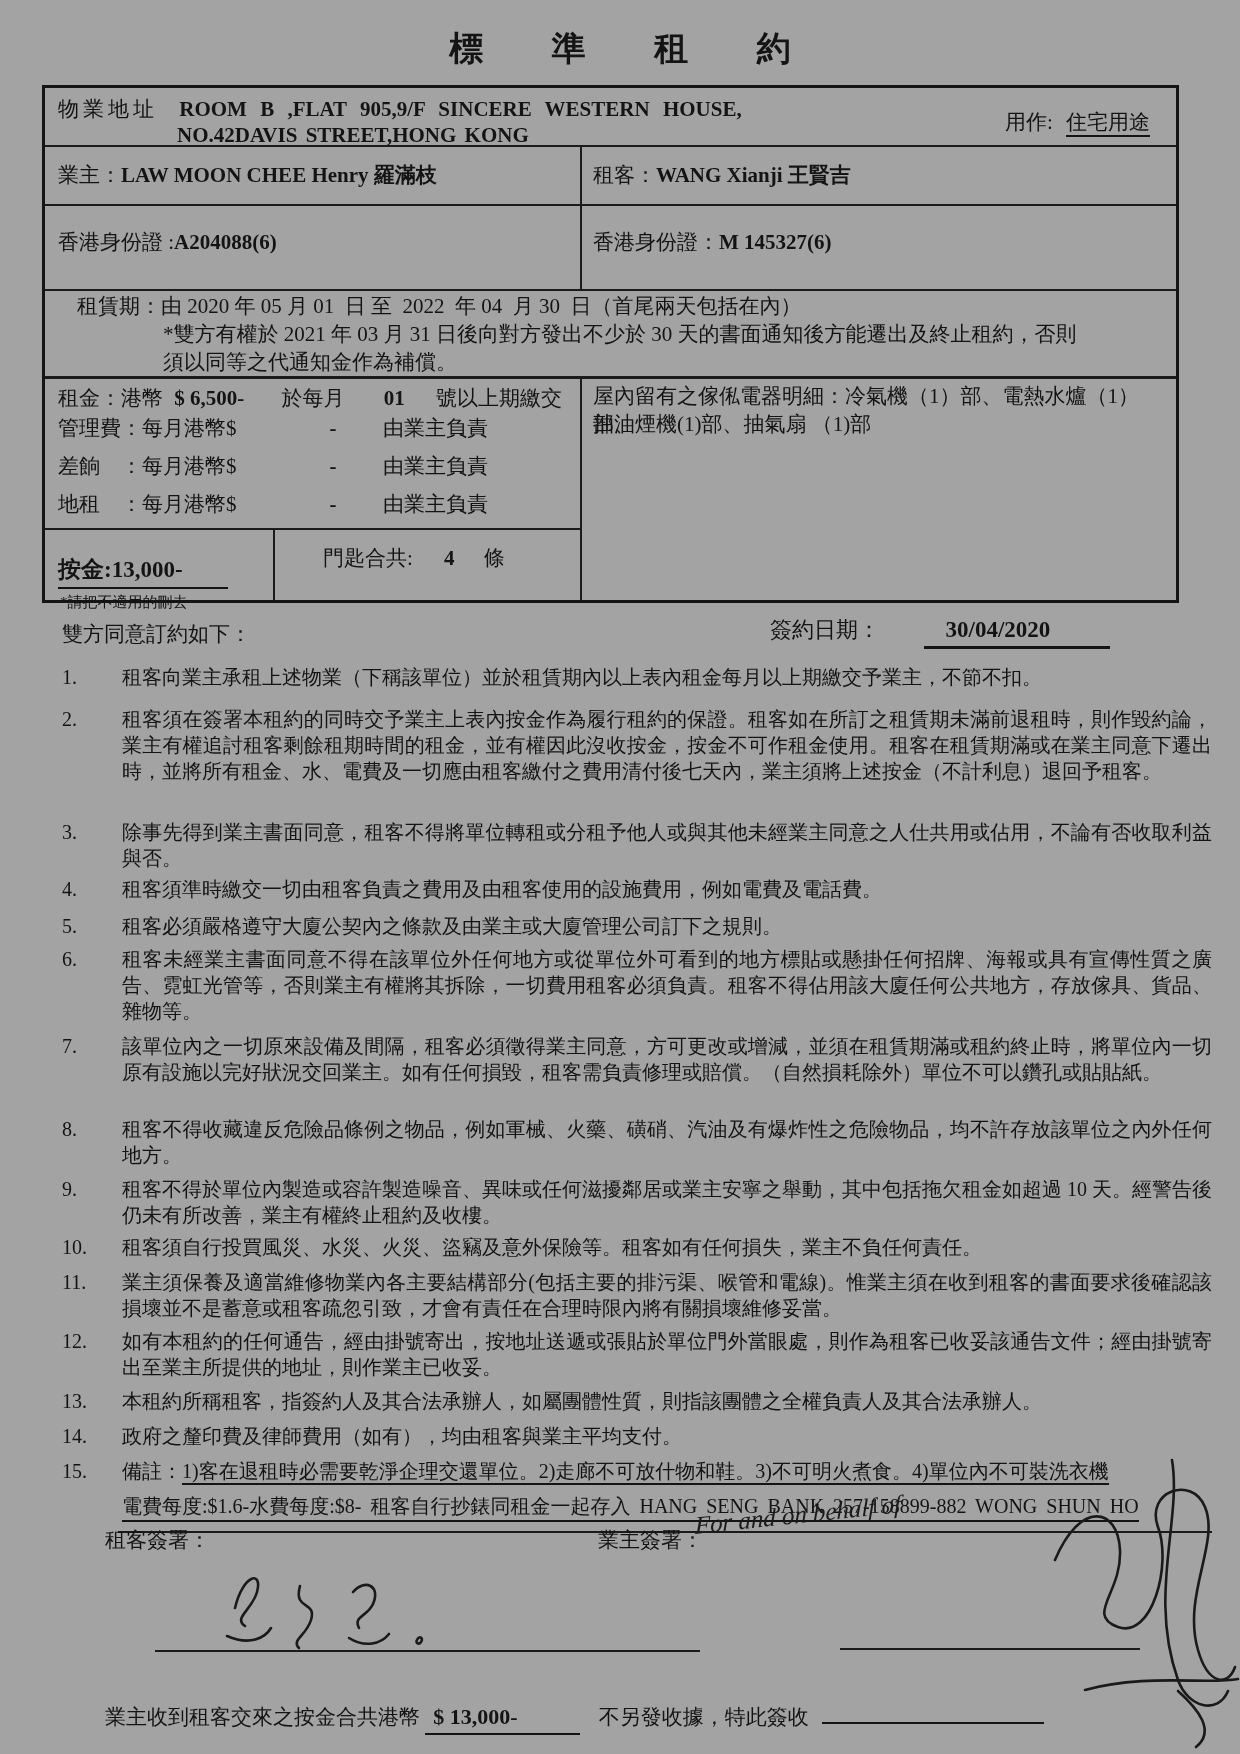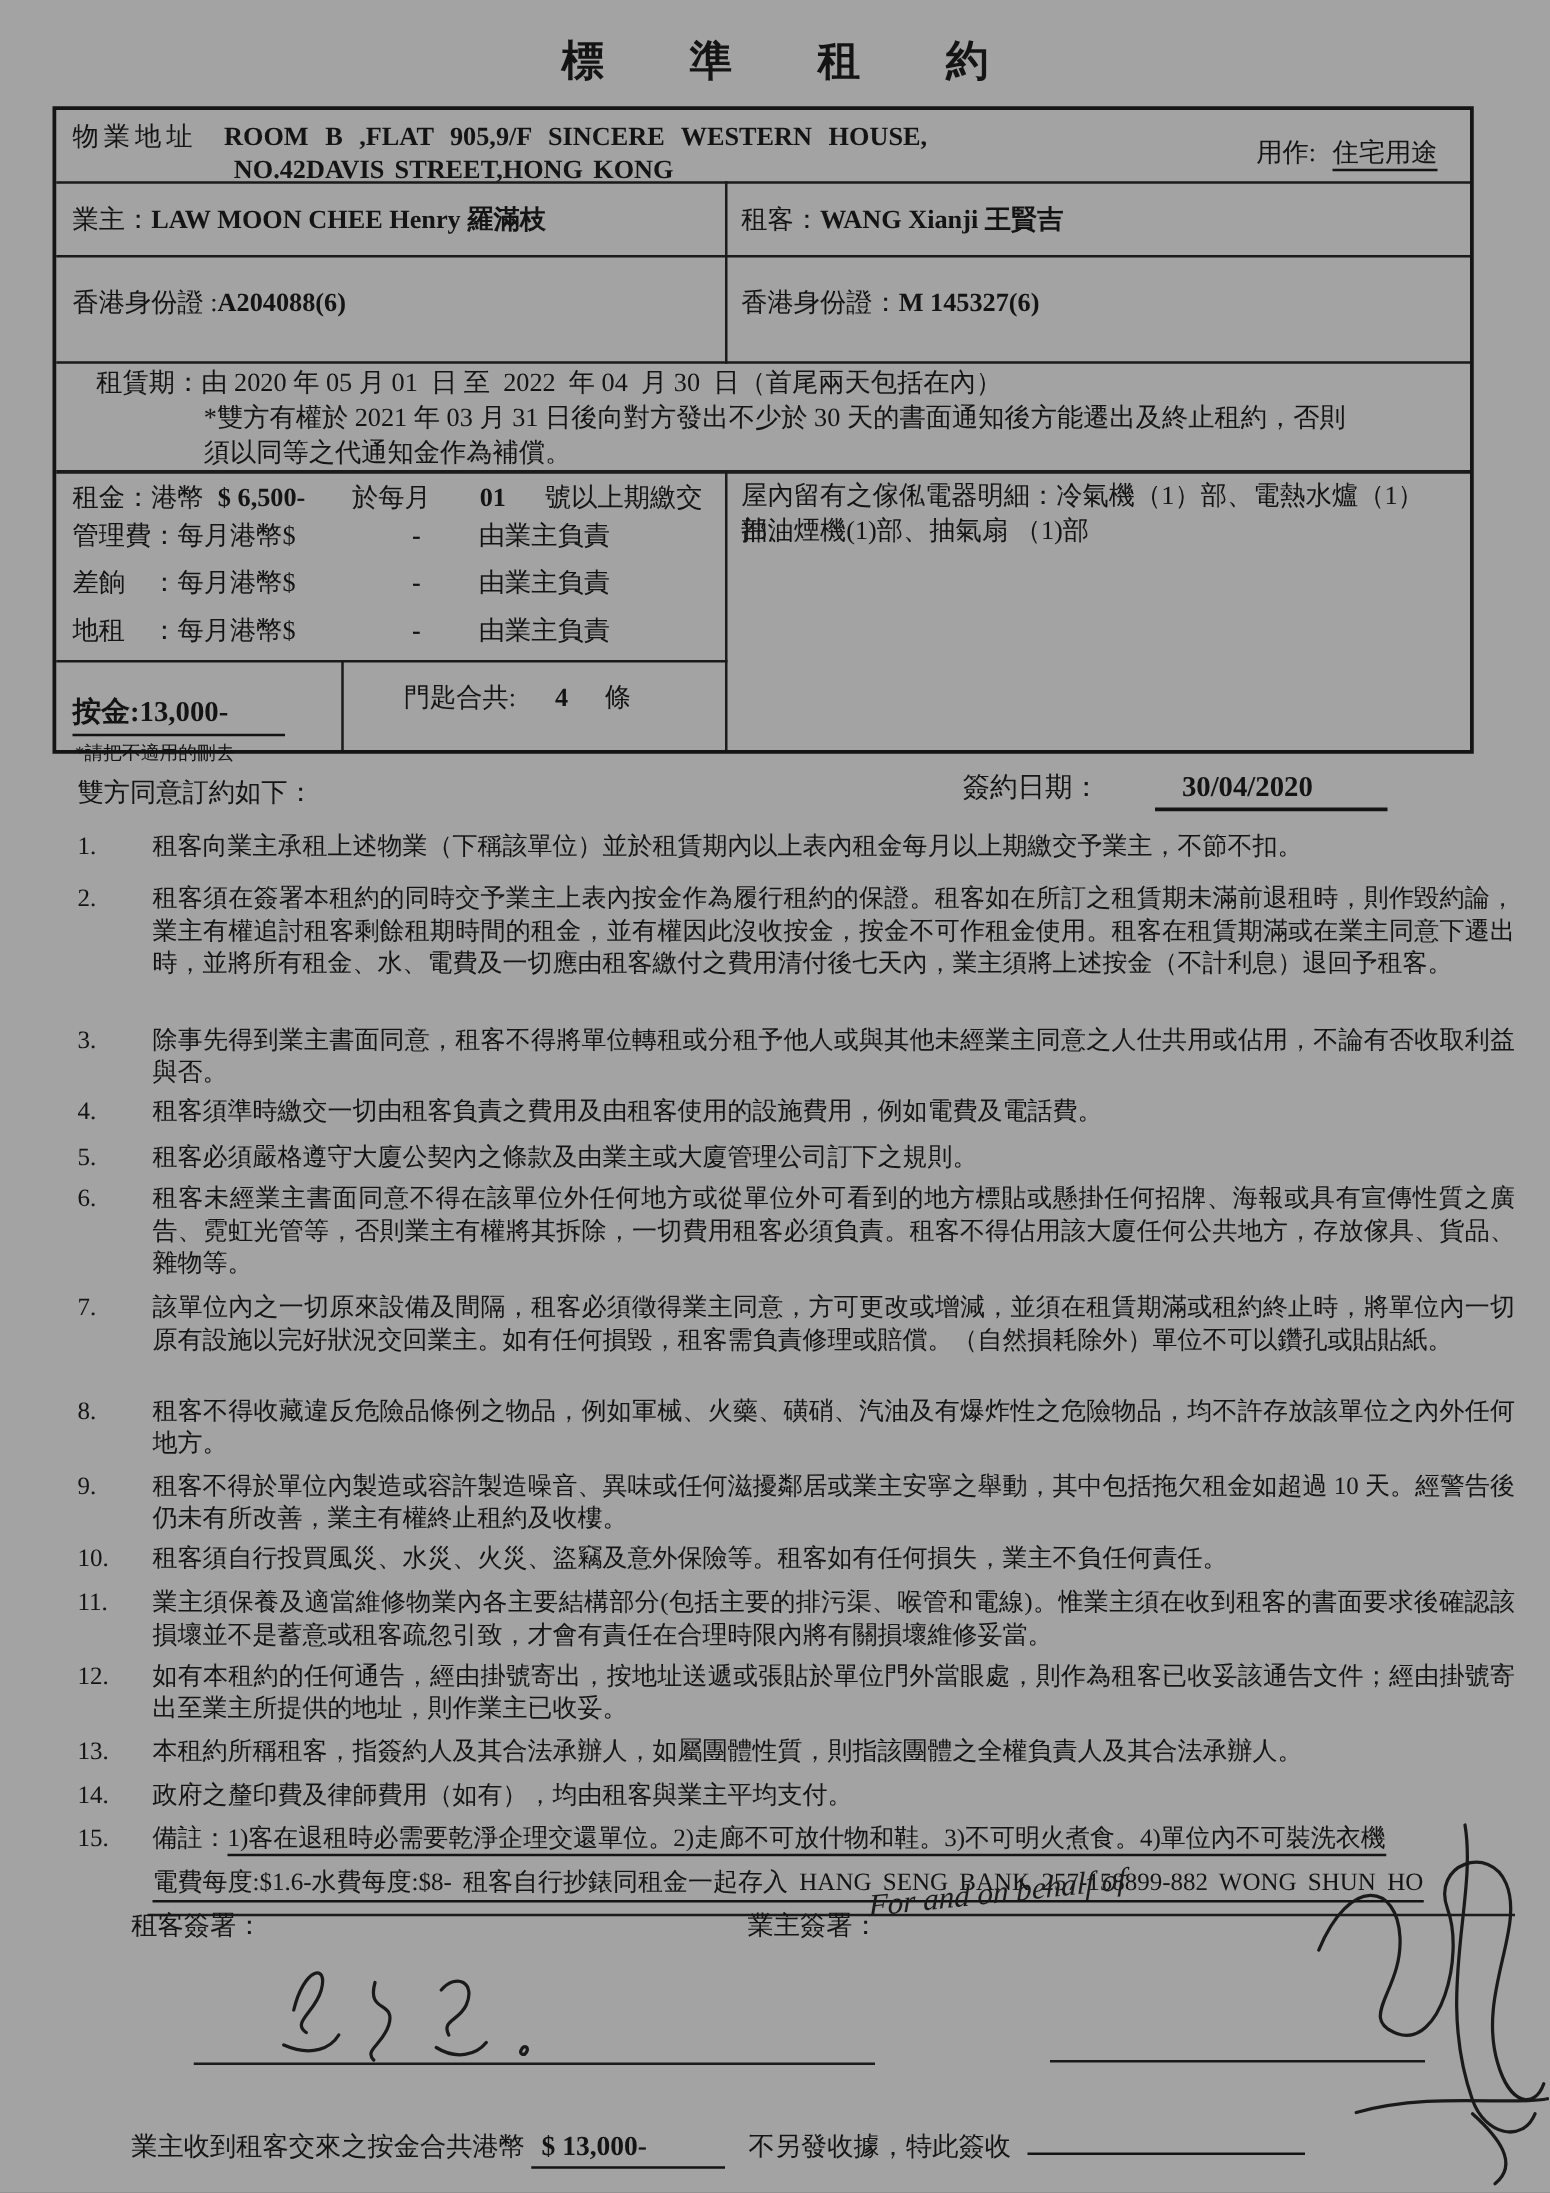--- a/index.html
+++ b/index.html
@@ -50,21 +50,21 @@
     <div class="hl" style="top:288px;left:0;right:0;height:3px;"></div>
     <div class="hl" style="top:440px;left:0;width:537px;"></div>
     <div class="vl" style="left:535px;top:57px;height:146px;"></div>
     <div class="vl" style="left:535px;top:288px;height:224px;"></div>
     <div class="vl" style="left:228px;top:440px;height:72px;"></div>
 
     <div class="abs" style="left:13px;top:7px;">
       <span style="letter-spacing:4px;">物業地址</span>
       <span class="b" style="margin-left:16px;word-spacing:8px;">ROOM B ,FLAT 905,9/F SINCERE WESTERN HOUSE,</span>
     </div>
-    <div class="abs b" style="left:142px;top:35px;word-spacing:3px;">NO.42DAVIS STREET,HONG KONG</div>
+    <div class="abs b" style="left:132px;top:35px;word-spacing:3px;">NO.42DAVIS STREET,HONG KONG</div>
     <div class="abs" style="left:960px;top:20px;">
       <span>用作:</span>
       <span class="u2" style="margin-left:8px;">住宅用途</span>
     </div>
 
     <div class="abs" style="left:13px;top:73px;">
       <span>業主：</span><span class="b">LAW MOON CHEE Henry 羅滿枝</span>
     </div>
     <div class="abs" style="left:548px;top:73px;">
       <span>租客：</span><span class="b">WANG Xianji 王賢吉</span>

